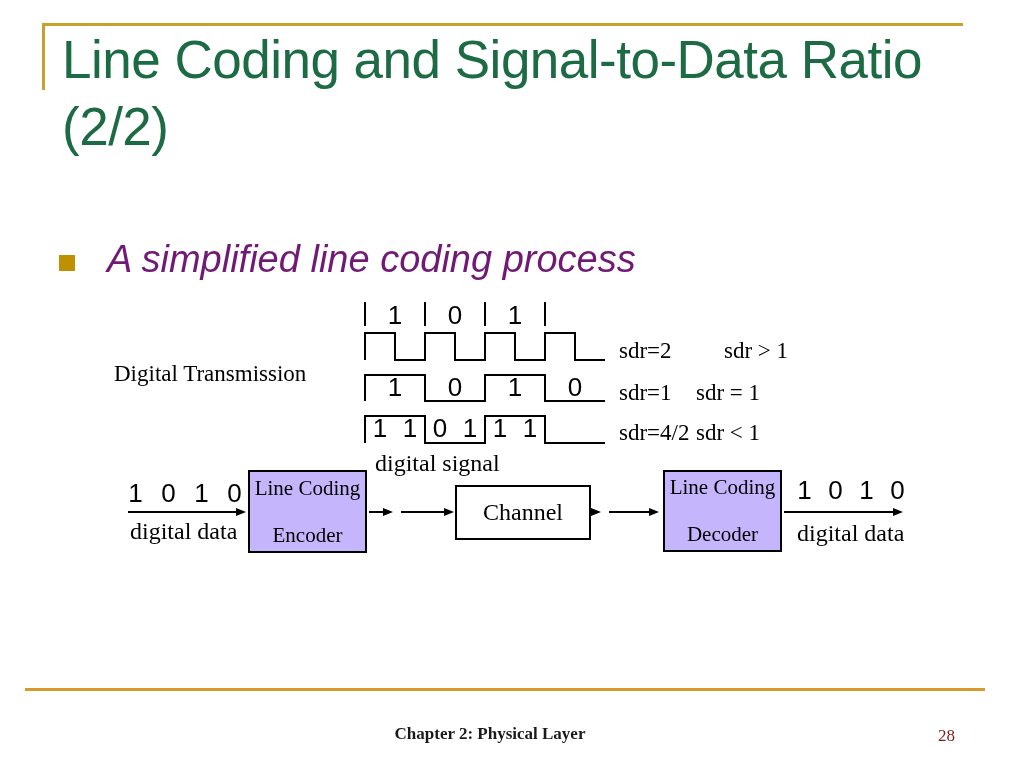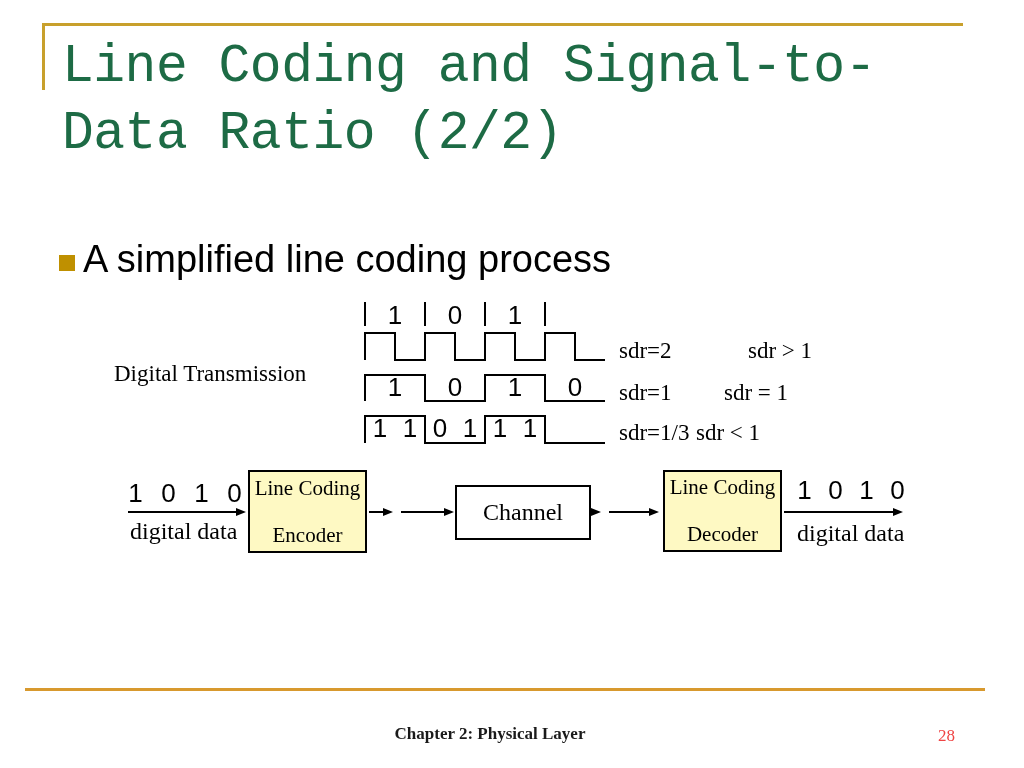--- a/index.html
+++ b/index.html
@@ -6,61 +6,61 @@
   .slide{
     position:relative;width:1024px;height:768px;background:#ffffff;
     overflow:hidden;font-family:"Liberation Serif",serif;color:#000;
   }
   
   .top-rule{position:absolute;left:42px;top:23px;width:921px;height:3px;background:#c8a02c;}
   .left-rule{position:absolute;left:42px;top:23px;width:3px;height:67px;background:#c8a02c;}
   .bottom-rule{position:absolute;left:25px;top:688px;width:960px;height:3px;background:#d8992e;}
 
   .title{
-    position:absolute;left:62px;top:34px;width:920px;
-    font-family:Liberation Mono, monospace;font-size:53px;line-height:67px;
+    position:absolute;left:62px;top:26px;width:920px;
+    font-family:Liberation Sans, sans-serif;font-size:53px;line-height:67px;
     color:#1d6b45;letter-spacing:-0.5px;
   }
 
   .bullet-row{position:absolute;left:59px;top:238px;display:flex;align-items:flex-start;}
   .bullet-square{width:16px;height:16px;background:#bf9000;margin-top:17px;flex:none;}
   .bullet-text{
-    font-family:"Liberation Sans",sans-serif;font-size:38px;color:#000000;
-    margin-left:8px;white-space:nowrap;
+    font-family:"Liberation Sans",sans-serif;font-size:38px;color:#701a75;
+    margin-left:32px;white-space:nowrap;font-style:italic;
   }
 
   
   svg.lines{position:absolute;left:0;top:0;width:1024px;height:768px;}
   .lbl{position:absolute;white-space:nowrap;}
   .serif22{font-size:23px;font-family:"Liberation Serif",serif;}
   .serif24{font-size:24px;font-family:"Liberation Serif",serif;}
 
   .bitrow{position:absolute;display:flex;font-family:"Liberation Sans",sans-serif;font-size:26px;}
   .bitrow span{display:block;text-align:center;}
   .w60 span{width:60px;}
   .w30 span{width:30px;}
   .w33 span{width:33px;}
   .w31 span{width:31px;}
 
   .box{
     position:absolute;box-sizing:border-box;border:2px solid #000;
     display:flex;flex-direction:column;align-items:center;justify-content:center;
     font-family:"Liberation Serif",serif;font-size:21px;line-height:29px;text-align:center;
   }
-  .box.gray{background:#fef9c3;gap:18px;}
+  .box.gray{background:#c4b5fd;gap:18px;}
   .box.white{background:#ffffff;}
   .encoder{left:248px;top:470px;width:119px;height:83px;}
   .channel{left:455px;top:485px;width:136px;height:55px;font-size:24px;}
   .decoder{left:663px;top:470px;width:119px;height:82px;}
 
   .footer-text{
     position:absolute;left:0;top:724px;width:980px;text-align:center;
     font-size:17px;font-weight:bold;color:#1a1a1a;
   }
-  .page-number{position:absolute;left:938px;top:726px;font-size:17px;color:#ef4444;text-align:center;}
+  .page-number{position:absolute;left:938px;top:726px;font-size:17px;color:#7f1d1d;text-align:center;}
 </style>
 </head>
 <body>
 
 <div class="slide">
 
   <div class="top-rule"></div>
   <div class="left-rule"></div>
 
   <div class="title">Line Coding and Signal-to-Data Ratio (2/2)</div>
@@ -110,27 +110,28 @@
   <div class="bitrow w30" style="left:365px;top:413px;">
     <span>1</span>
     <span>1</span>
     <span>0</span>
     <span>1</span>
     <span>1</span>
     <span>1</span>
   </div>
 
   <div class="lbl serif22" style="left:619px;top:338px;">sdr=2</div>
-  <div class="lbl serif22" style="left:724px;top:338px;margin-left:24px;">sdr &gt; 1</div>
+  <div class="lbl serif22" style="left:724px;top:338px;">sdr &gt; 1</div>
   <div class="lbl serif22" style="left:619px;top:380px;">sdr=1</div>
-  <div class="lbl serif22" style="left:724px;top:380px;">sdr = 1</div>
-  <div class="lbl serif22" style="left:619px;top:420px;">sdr=1/3</div>
+  <div class="lbl serif22" style="left:696px;top:380px;">sdr = 1</div>
+  <div class="lbl serif22" style="left:619px;top:420px;">sdr=4/2</div>
   <div class="lbl serif22" style="left:696px;top:420px;">sdr &lt; 1</div>
 
   <div class="lbl serif22" style="left:114px;top:361px;">Digital Transmission</div>
+  <div class="lbl serif24" style="left:375px;top:450px;">digital signal</div>
 
   <div class="bitrow w33" style="left:119px;top:478px;">
     <span>1</span>
     <span>0</span>
     <span>1</span>
     <span>0</span>
   </div>
   <div class="lbl serif24" style="left:130px;top:518px;">digital data</div>
 
   <div class="box gray encoder">

